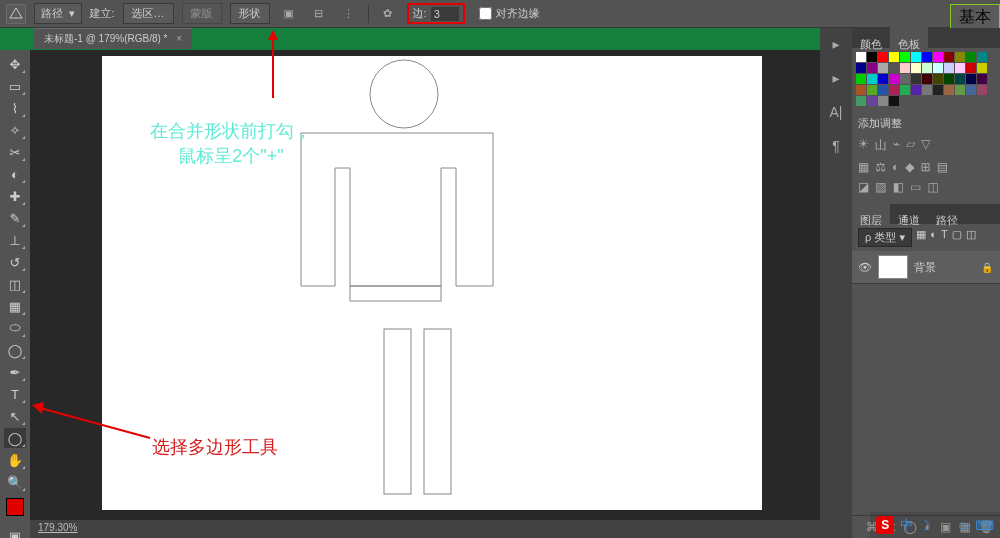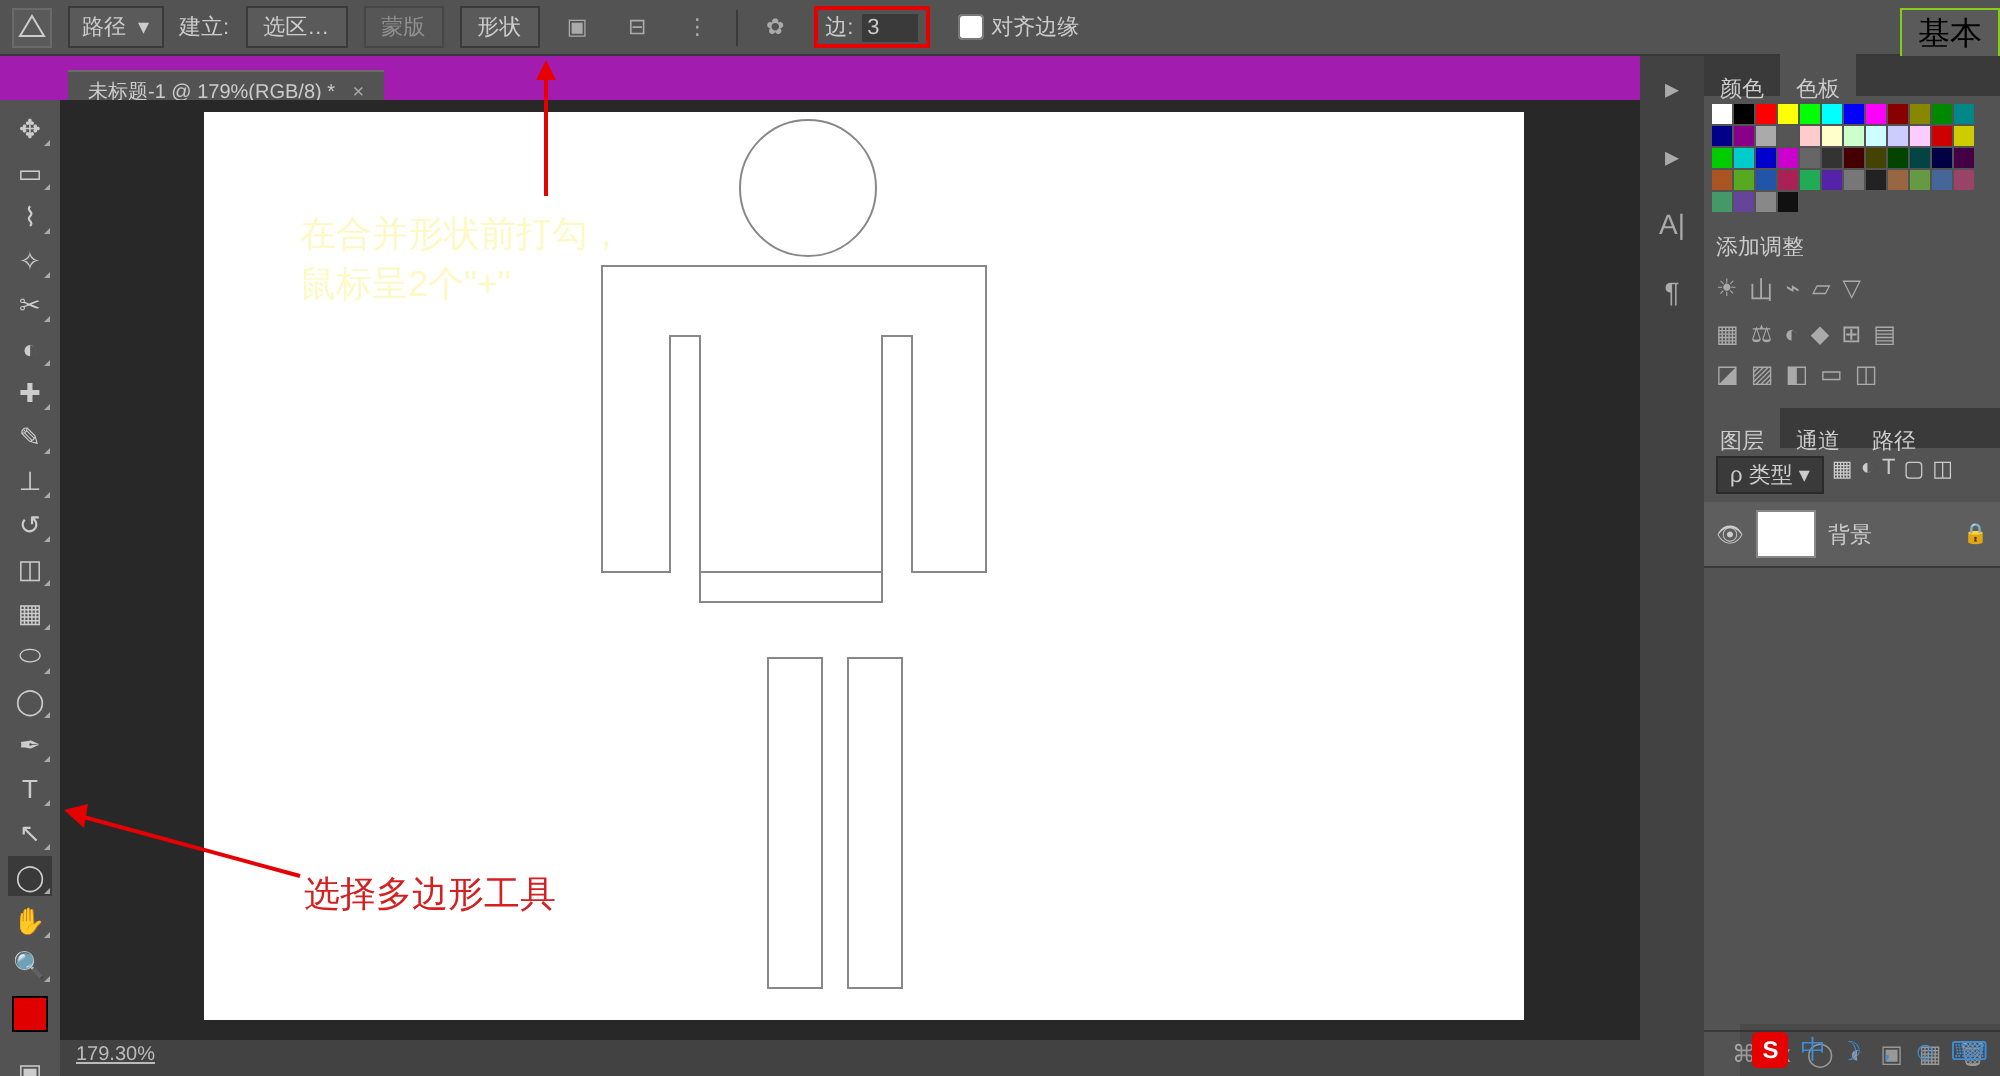--- a/index.html
+++ b/index.html
@@ -7,33 +7,33 @@
 
 .options-bar { height: 28px; background: #535353; border-bottom: 1px solid #383838; display: flex; align-items: center; padding: 0 6px; font-size: 11px; color: #ccc; gap: 8px; }
 .tool-icon-box { width: 20px; height: 20px; background: #5a5a5a; border: 1px solid #6a6a6a; display: flex; align-items: center; justify-content: center; }
 .dropdown { background: #5a5a5a; border: 1px solid #3a3a3a; padding: 2px 6px; display: flex; align-items: center; gap: 6px; }
 .opt-btn { background: #5a5a5a; border: 1px solid #3a3a3a; padding: 2px 8px; cursor: pointer; }
 .opt-icon { width: 22px; height: 18px; display: flex; align-items: center; justify-content: center; color: #aaa; cursor: pointer; }
 .sides-input { width: 28px; background: #3a3a3a; border: none; color: #ccc; padding: 1px 3px; font-size: 11px; }
 .red-box { border: 2px solid #e60000; padding: 1px 4px; }
 .basic-btn { position: absolute; right: 0; top: 4px; background: #5a5a5a; padding: 2px 8px; border: 1px solid #84cc16; }
 
-.tab-bar { height: 34px; background: #a21caf; display: flex; align-items: center; padding-left: 34px; font-size: 10px; color: #ccc; }
+.tab-bar { height: 34px; background: #15803d; display: flex; align-items: flex-start; padding-left: 34px; font-size: 10px; color: #ccc; }
 .tab { background: #535353; padding: 3px 10px; border-top: 1px solid #6a6a6a; }
 
 .left-tools { position: absolute; left: 0; top: 50px; width: 30px; background: #535353; display: flex; flex-direction: column; align-items: center; padding-top: 4px; gap: 2px; }
 .tool { width: 22px; height: 20px; display: flex; align-items: center; justify-content: center; color: #ccc; cursor: pointer; font-size: 13px; position: relative; }
 .tool .corner { position: absolute; right: 1px; bottom: 1px; width: 0; height: 0; border-right: 3px solid #aaa; border-top: 3px solid transparent; }
 .fg-color { width: 18px; height: 18px; background: #e00000; border: 1px solid #000; margin-top: 4px; }
 
 .canvas-area { position: absolute; left: 30px; top: 50px; right: 180px; bottom: 18px; background: #282828; overflow: hidden; }
 .canvas { position: absolute; left: 72px; top: 6px; width: 660px; height: 454px; background: #fff; }
 .canvas svg { position: absolute; left: 0; top: 0; }
 
-.annotation-1 { position: absolute; left: 150px; top: 105px; color: #fef9c3; font-size: 18px; line-height: 1.4; }
+.annotation-1 { position: absolute; left: 150px; top: 119px; color: #5eead4; font-size: 18px; line-height: 1.4; text-align: center; }
 .annotation-2 { position: absolute; left: 152px; top: 435px; color: #d42020; font-size: 18px; }
 .arrow-1 { position: absolute; left: 268px; top: 30px; }
 .arrow-2 { position: absolute; left: 32px; top: 402px; }
 
 .right-panels { position: absolute; right: 0; top: 28px; width: 180px; bottom: 0; background: #535353; display: flex; }
 .right-dock { width: 32px; background: #424242; display: flex; flex-direction: column; align-items: center; padding-top: 6px; gap: 14px; }
 .dock-icon { width: 20px; height: 20px; color: #aaa; cursor: pointer; display: flex; align-items: center; justify-content: center; font-size: 14px; }
 .panels-col { flex: 1; display: flex; flex-direction: column; font-size: 11px; color: #ccc; }
 .panel-tabs { height: 20px; background: #3a3a3a; display: flex; align-items: center; }
 .panel-tab { padding: 16px 8px; cursor: pointer; margin-top: 12px; }

